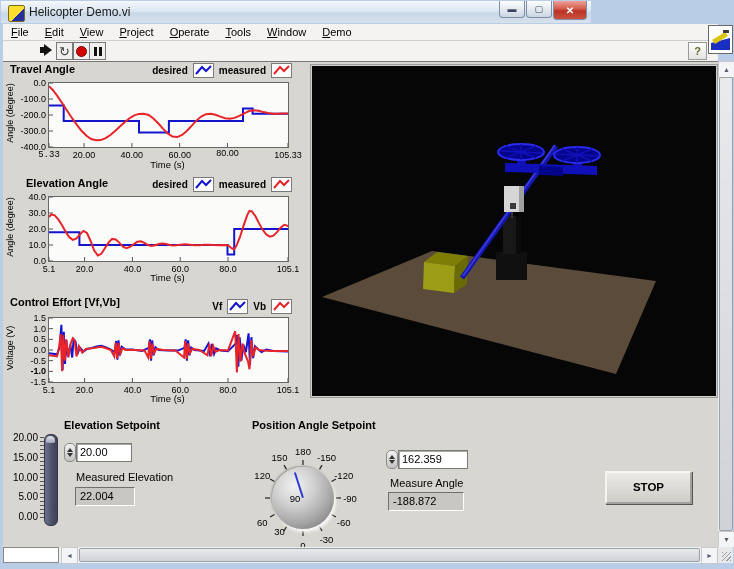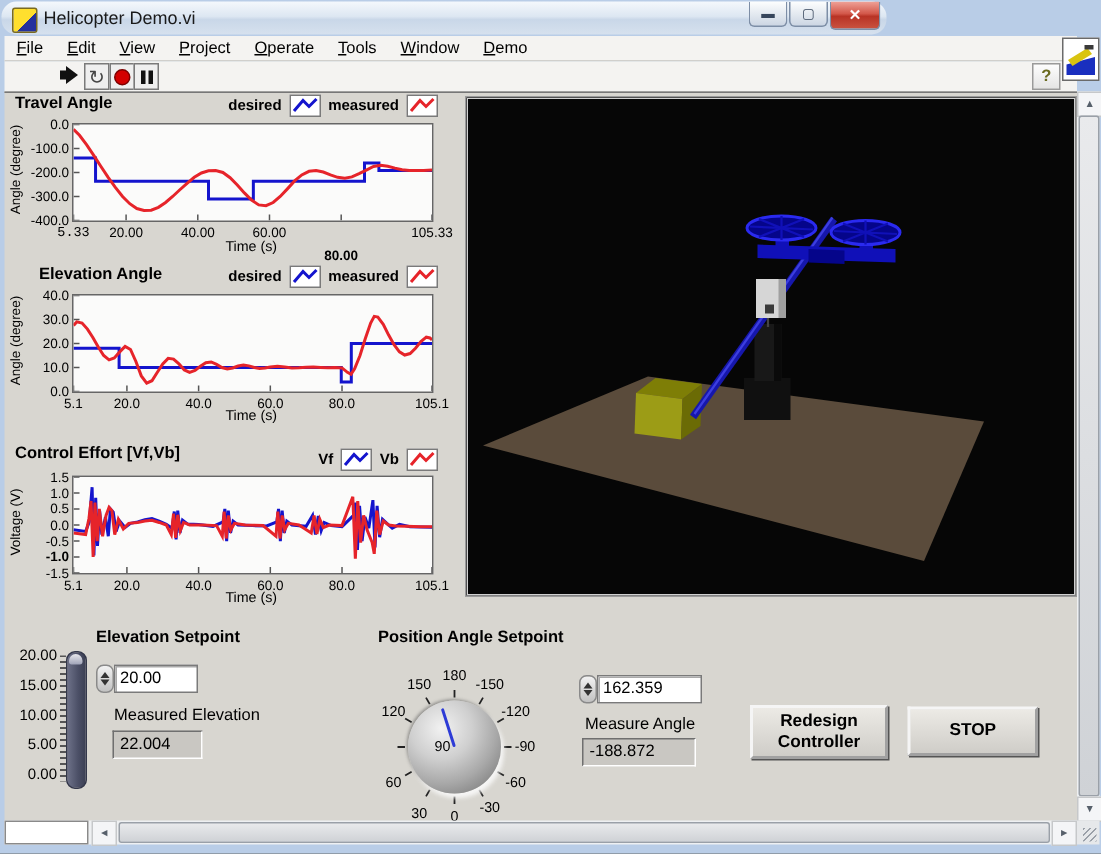--- a/index.html
+++ b/index.html
@@ -1,19 +1,19 @@
 <!DOCTYPE html>
 <html><head>
 <meta charset="utf-8">
 <style>
   html,body{margin:0;padding:0;background:#888;}
   .screen{position:relative;width:734px;height:569px;background:#b9cde7;font-family:"Liberation Sans",sans-serif;overflow:hidden;outline:1px solid #5a7aa0;}
   .abs{position:absolute;}
   
-  .titlebar{left:1px;top:1px;width:590px;height:22px;background:linear-gradient(180deg,#f4f8fc 0%,#dde7f2 45%,#c9d7e8 55%,#d6e1ee 100%);border-radius:10px;}
+  .titlebar{left:1px;top:1px;width:590px;height:22px;background:linear-gradient(180deg,#f4f8fc 0%,#dde7f2 45%,#c9d7e8 55%,#d6e1ee 100%);}
   .vi-icon{left:7px;top:4px;width:15px;height:15px;border:1px solid #7a6a20;border-radius:2px;background:linear-gradient(135deg,#ffdf2e 58%,#24309d 58%);}
   .title-text{left:28px;top:4px;font-size:12px;color:#1a1a1a;}
   .winbtns{right:4px;top:0;display:flex;}
   .winbtn{width:24px;height:16px;border:1px solid #7d8ea6;border-top:none;border-radius:0 0 4px 4px;background:linear-gradient(#fdfefe,#ccd6e3);margin-left:1px;display:flex;align-items:center;justify-content:center;font-size:9px;color:#37465c;}
   .winbtn.close{width:32px;height:18px;background:linear-gradient(#efa298,#d3584a 45%,#b83325 55%,#c9523f);color:#fff;font-size:10px;font-weight:bold;}
   .menubar{left:3px;top:24px;width:715px;height:16px;background:#f4f3f1;display:flex;align-items:center;gap:0;border-bottom:1px solid #d0cfcc;}
   .menu-item{display:inline-block;padding:1px 8px;font-size:11px;color:#000;}
   .menu-item::first-letter{text-decoration:underline;}
   .toolbar{left:3px;top:41px;width:715px;height:20px;background:#f4f3f1;border-bottom:1px solid #8a8a8a;}
   .tbtn{position:absolute;top:1px;width:15px;height:16px;display:flex;align-items:center;justify-content:center;}
@@ -136,21 +136,21 @@
     <span class="lname">measured</span>
     <svg class="swatch" width="19" height="13">
         <path d="M2 10 L8 3 L12 7 L17 2" fill="none" stroke-width="2" stroke="#e6242a"></path>
       </svg>
   </div>
   <div class="plot" style="left:48px;top:82px">
       <span class="xtick" style="left: 0px; top: 67px; font-family: Liberation Mono, monospace;">5.33</span>
       <span class="xtick" style="left: 35.0613px; top: 67px;">20.00</span>
       <span class="xtick" style="left: 82.8613px; top: 67px;">40.00</span>
       <span class="xtick" style="left: 130.661px; top: 67px;">60.00</span>
-      <span class="xtick" style="left: 178.461px; top: 82px; font-weight: bold;">80.00</span>
+      <span class="xtick" style="left: 178.461px; top: 65px;">80.00</span>
       <span class="xtick" style="left: 239px; top: 67px;">105.33</span>
       <span class="ytick" style="top: -5px;">0.0</span>
       <span class="ytick" style="top: 11px;">-100.0</span>
       <span class="ytick" style="top: 27px;">-200.0</span>
       <span class="ytick" style="top: 43px;">-300.0</span>
       <span class="ytick" style="top: 59px;">-400.0</span>
       <svg width="239" height="64">
         <line x1="0" x2="0" y1="60" y2="64" stroke="#555"></line>
         <line x1="35.0613" x2="35.0613" y1="60" y2="64" stroke="#555"></line>
         <line x1="82.8613" x2="82.8613" y1="60" y2="64" stroke="#555"></line>
@@ -326,37 +326,33 @@
     <div id="knob-labels">
         <span class="knob-lbl" style="left: 58px; top: 14px;">180</span>
         <span class="knob-lbl" style="left: 34.5px; top: 20.2968px;">150</span>
         <span class="knob-lbl" style="left: 81.5px; top: 20.2968px;">-150</span>
         <span class="knob-lbl" style="left: 17.2968px; top: 37.5px;">120</span>
         <span class="knob-lbl" style="left: 98.7032px; top: 37.5px;">-120</span>
         <span class="knob-lbl" style="left: 11px; top: 61px; margin-left: 39px;">90</span>
         <span class="knob-lbl" style="left: 105px; top: 61px;">-90</span>
         <span class="knob-lbl" style="left: 17.2968px; top: 84.5px;">60</span>
         <span class="knob-lbl" style="left: 98.7032px; top: 84.5px;">-60</span>
-        <span class="knob-lbl" style="left: 34.5px; top: 106px; text-align: right;">30</span>
+        <span class="knob-lbl" style="left: 34.5px; top: 94px; text-align: right;">30</span>
         <span class="knob-lbl" style="left: 58px; top: 108px;">0</span>
         <span class="knob-lbl" style="left: 81.5px; top: 101.703px;">-30</span>
       </div>
   </div>
   <div class="abs spinner" style="left:386px;top:450px">
       <i class="up"></i>
       <i class="dn"></i>
     </div>
   <div class="abs numfield" style="left:398px;top:450px;width:62px;height:13px">162.359</div>
   <div class="abs ctl-label" style="left:390px;top:477px">Measure Angle</div>
   <div class="abs indicator" style="left:388px;top:492px;width:66px;height:13px">-188.872</div>
 
-  <div class="lv-button" style="left:500px;top:470px;width:88px;height:32px">
-    <span>Redesign</span>
-    <span>Controller</span>
-  </div>
   <div class="lv-button" style="left:605px;top:471px;width:83px;height:29px">
     <span>STOP</span>
   </div>
 
   <div class="abs vscroll">
     <div class="sb-btn" style="position:absolute;top:0">▲</div>
     <div class="sb-thumb" style="position:absolute;left:1px;top:16px;width:12px;height:452px"></div>
     <div class="sb-btn" style="position:absolute;top:470px">▼</div>
   </div>
   <div class="abs hscroll">

